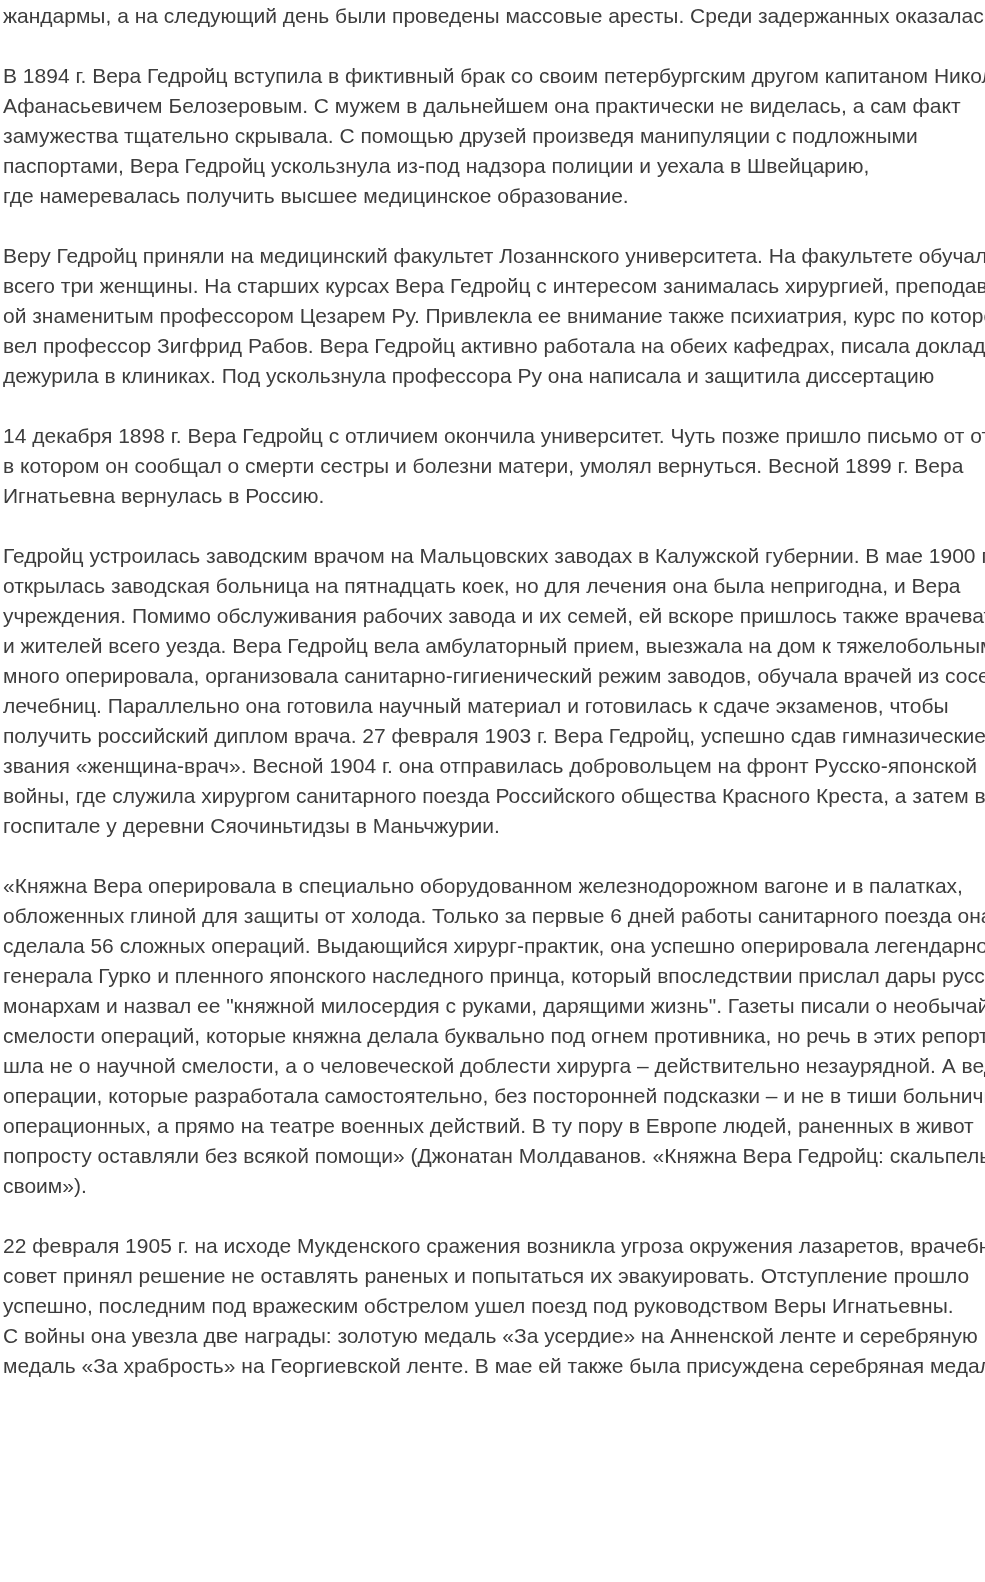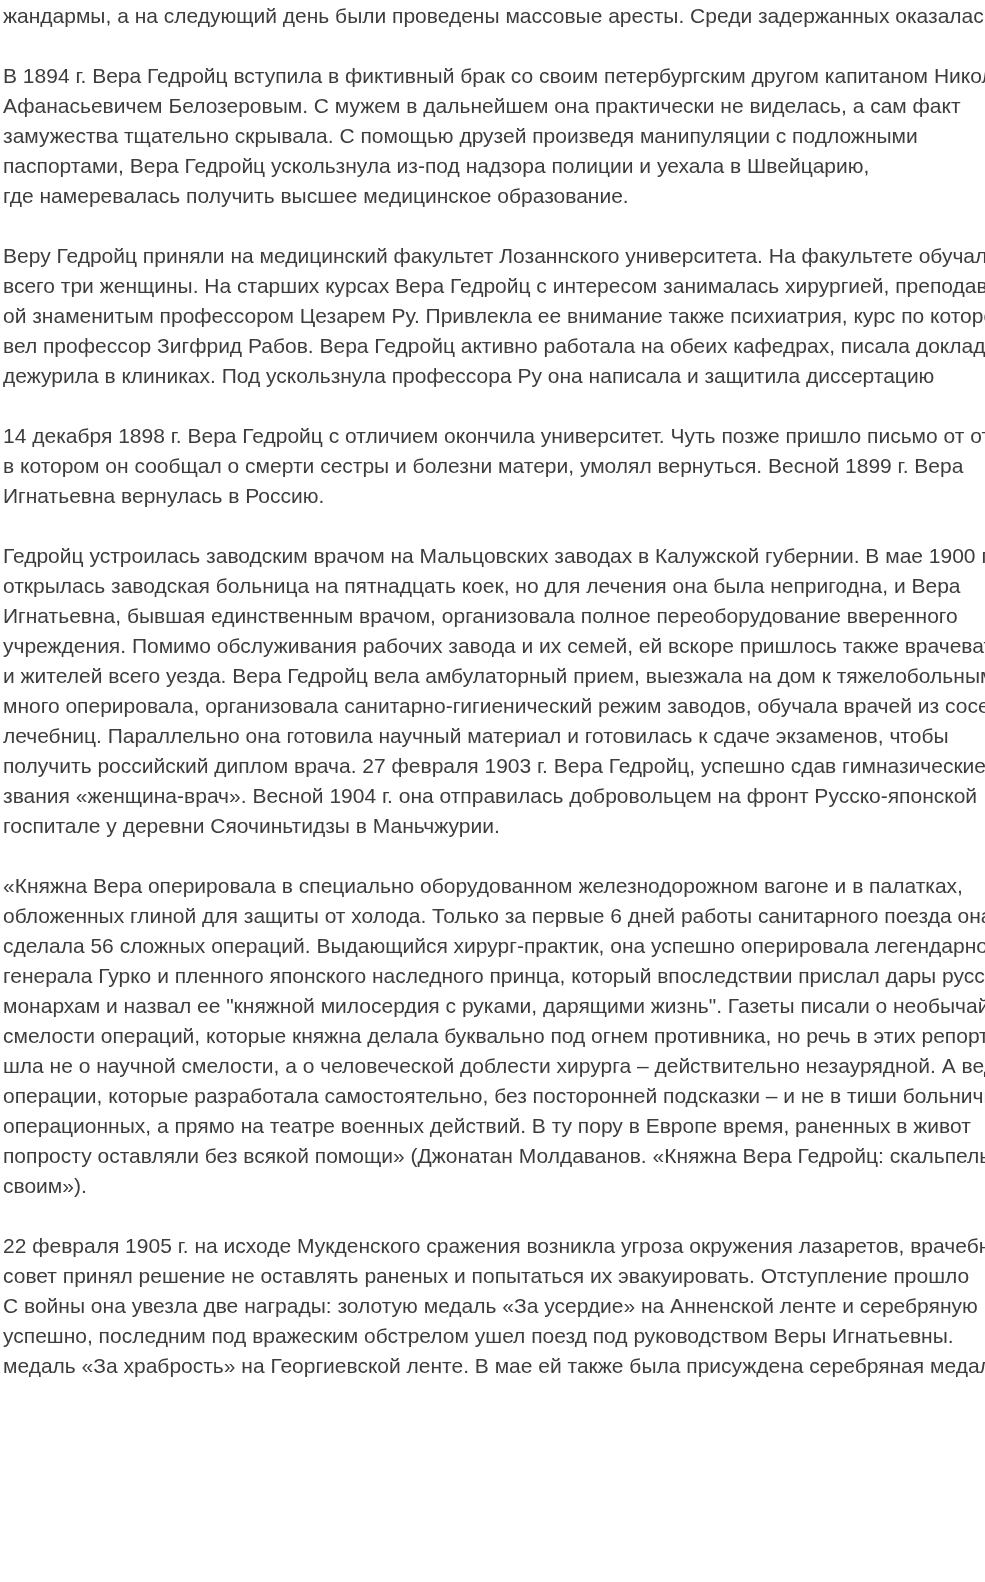--- a/index.html
+++ b/index.html
@@ -68,46 +68,46 @@
         <div class="text-line">дежурила в клиниках. Под ускользнула профессора Ру она написала и защитила диссертацию</div>
       </div>
       <div class="paragraph">
         <div class="text-line">14 декабря 1898 г. Вера Гедройц с отличием окончила университет. Чуть позже пришло письмо от отца,</div>
         <div class="text-line">в котором он сообщал о смерти сестры и болезни матери, умолял вернуться. Весной 1899 г. Вера</div>
         <div class="text-line">Игнатьевна вернулась в Россию.</div>
       </div>
       <div class="paragraph">
         <div class="text-line">Гедройц устроилась заводским врачом на Мальцовских заводах в Калужской губернии. В мае 1900 г.</div>
         <div class="text-line">открылась заводская больница на пятнадцать коек, но для лечения она была непригодна, и Вера</div>
-        <div class="text-line">Игнатьевна, бывшая единственным врачом, организовала полное переоборудование вверенного</div>
         <div class="text-line">учреждения. Помимо обслуживания рабочих завода и их семей, ей вскоре пришлось также врачевать</div>
         <div class="text-line">и жителей всего уезда. Вера Гедройц вела амбулаторный прием, выезжала на дом к тяжелобольным,</div>
         <div class="text-line">много оперировала, организовала санитарно-гигиенический режим заводов, обучала врачей из соседних</div>
         <div class="text-line">лечебниц. Параллельно она готовила научный материал и готовилась к сдаче экзаменов, чтобы</div>
         <div class="text-line">получить российский диплом врача. 27 февраля 1903 г. Вера Гедройц, успешно сдав гимназические и</div>
         <div class="text-line">звания «женщина-врач». Весной 1904 г. она отправилась добровольцем на фронт Русско-японской</div>
+        <div class="text-line">войны, где служила хирургом санитарного поезда Российского общества Красного Креста, а затем в</div>
         <div class="text-line">госпитале у деревни Сяочиньтидзы в Маньчжурии.</div>
       </div>
       <div class="paragraph">
         <div class="text-line">«Княжна Вера оперировала в специально оборудованном железнодорожном вагоне и в палатках,</div>
         <div class="text-line">обложенных глиной для защиты от холода. Только за первые 6 дней работы санитарного поезда она</div>
         <div class="text-line">сделала 56 сложных операций. Выдающийся хирург-практик, она успешно оперировала легендарного</div>
         <div class="text-line">генерала Гурко и пленного японского наследного принца, который впоследствии прислал дары русским</div>
         <div class="text-line">монархам и назвал ее "княжной милосердия с руками, дарящими жизнь". Газеты писали о необычайной</div>
         <div class="text-line">смелости операций, которые княжна делала буквально под огнем противника, но речь в этих репортажах</div>
         <div class="text-line">шла не о научной смелости, а о человеческой доблести хирурга – действительно незаурядной. А ведь</div>
         <div class="text-line">операции, которые разработала самостоятельно, без посторонней подсказки – и не в тиши больничных</div>
-        <div class="text-line">операционных, а прямо на театре военных действий. В ту пору в Европе время, раненных в живот</div>
+        <div class="text-line">операционных, а прямо на театре военных действий. В ту пору в Европе людей, раненных в живот</div>
         <div class="text-line">попросту оставляли без всякой помощи» (Джонатан Молдаванов. «Княжна Вера Гедройц: скальпель и</div>
         <div class="text-line">своим»).</div>
       </div>
       <div class="paragraph">
         <div class="text-line">22 февраля 1905 г. на исходе Мукденского сражения возникла угроза окружения лазаретов, врачебный</div>
         <div class="text-line">совет принял решение не оставлять раненых и попытаться их эвакуировать. Отступление прошло</div>
+        <div class="text-line">успешно, последним под вражеским обстрелом ушел поезд под руководством Веры Игнатьевны.</div>
         <div class="text-line">С войны она увезла две награды: золотую медаль «За усердие» на Анненской ленте и серебряную</div>
-        <div class="text-line">успешно, последним под вражеским обстрелом ушел поезд под руководством Веры Игнатьевны.</div>
         <div class="text-line">медаль «За храбрость» на Георгиевской ленте. В мае ей также была присуждена серебряная медаль</div>
       </div>
     </div>
   <div class="page-footer">
     <span class="page-number">70</span>
   </div>
 </div>
 
 </body></html>

